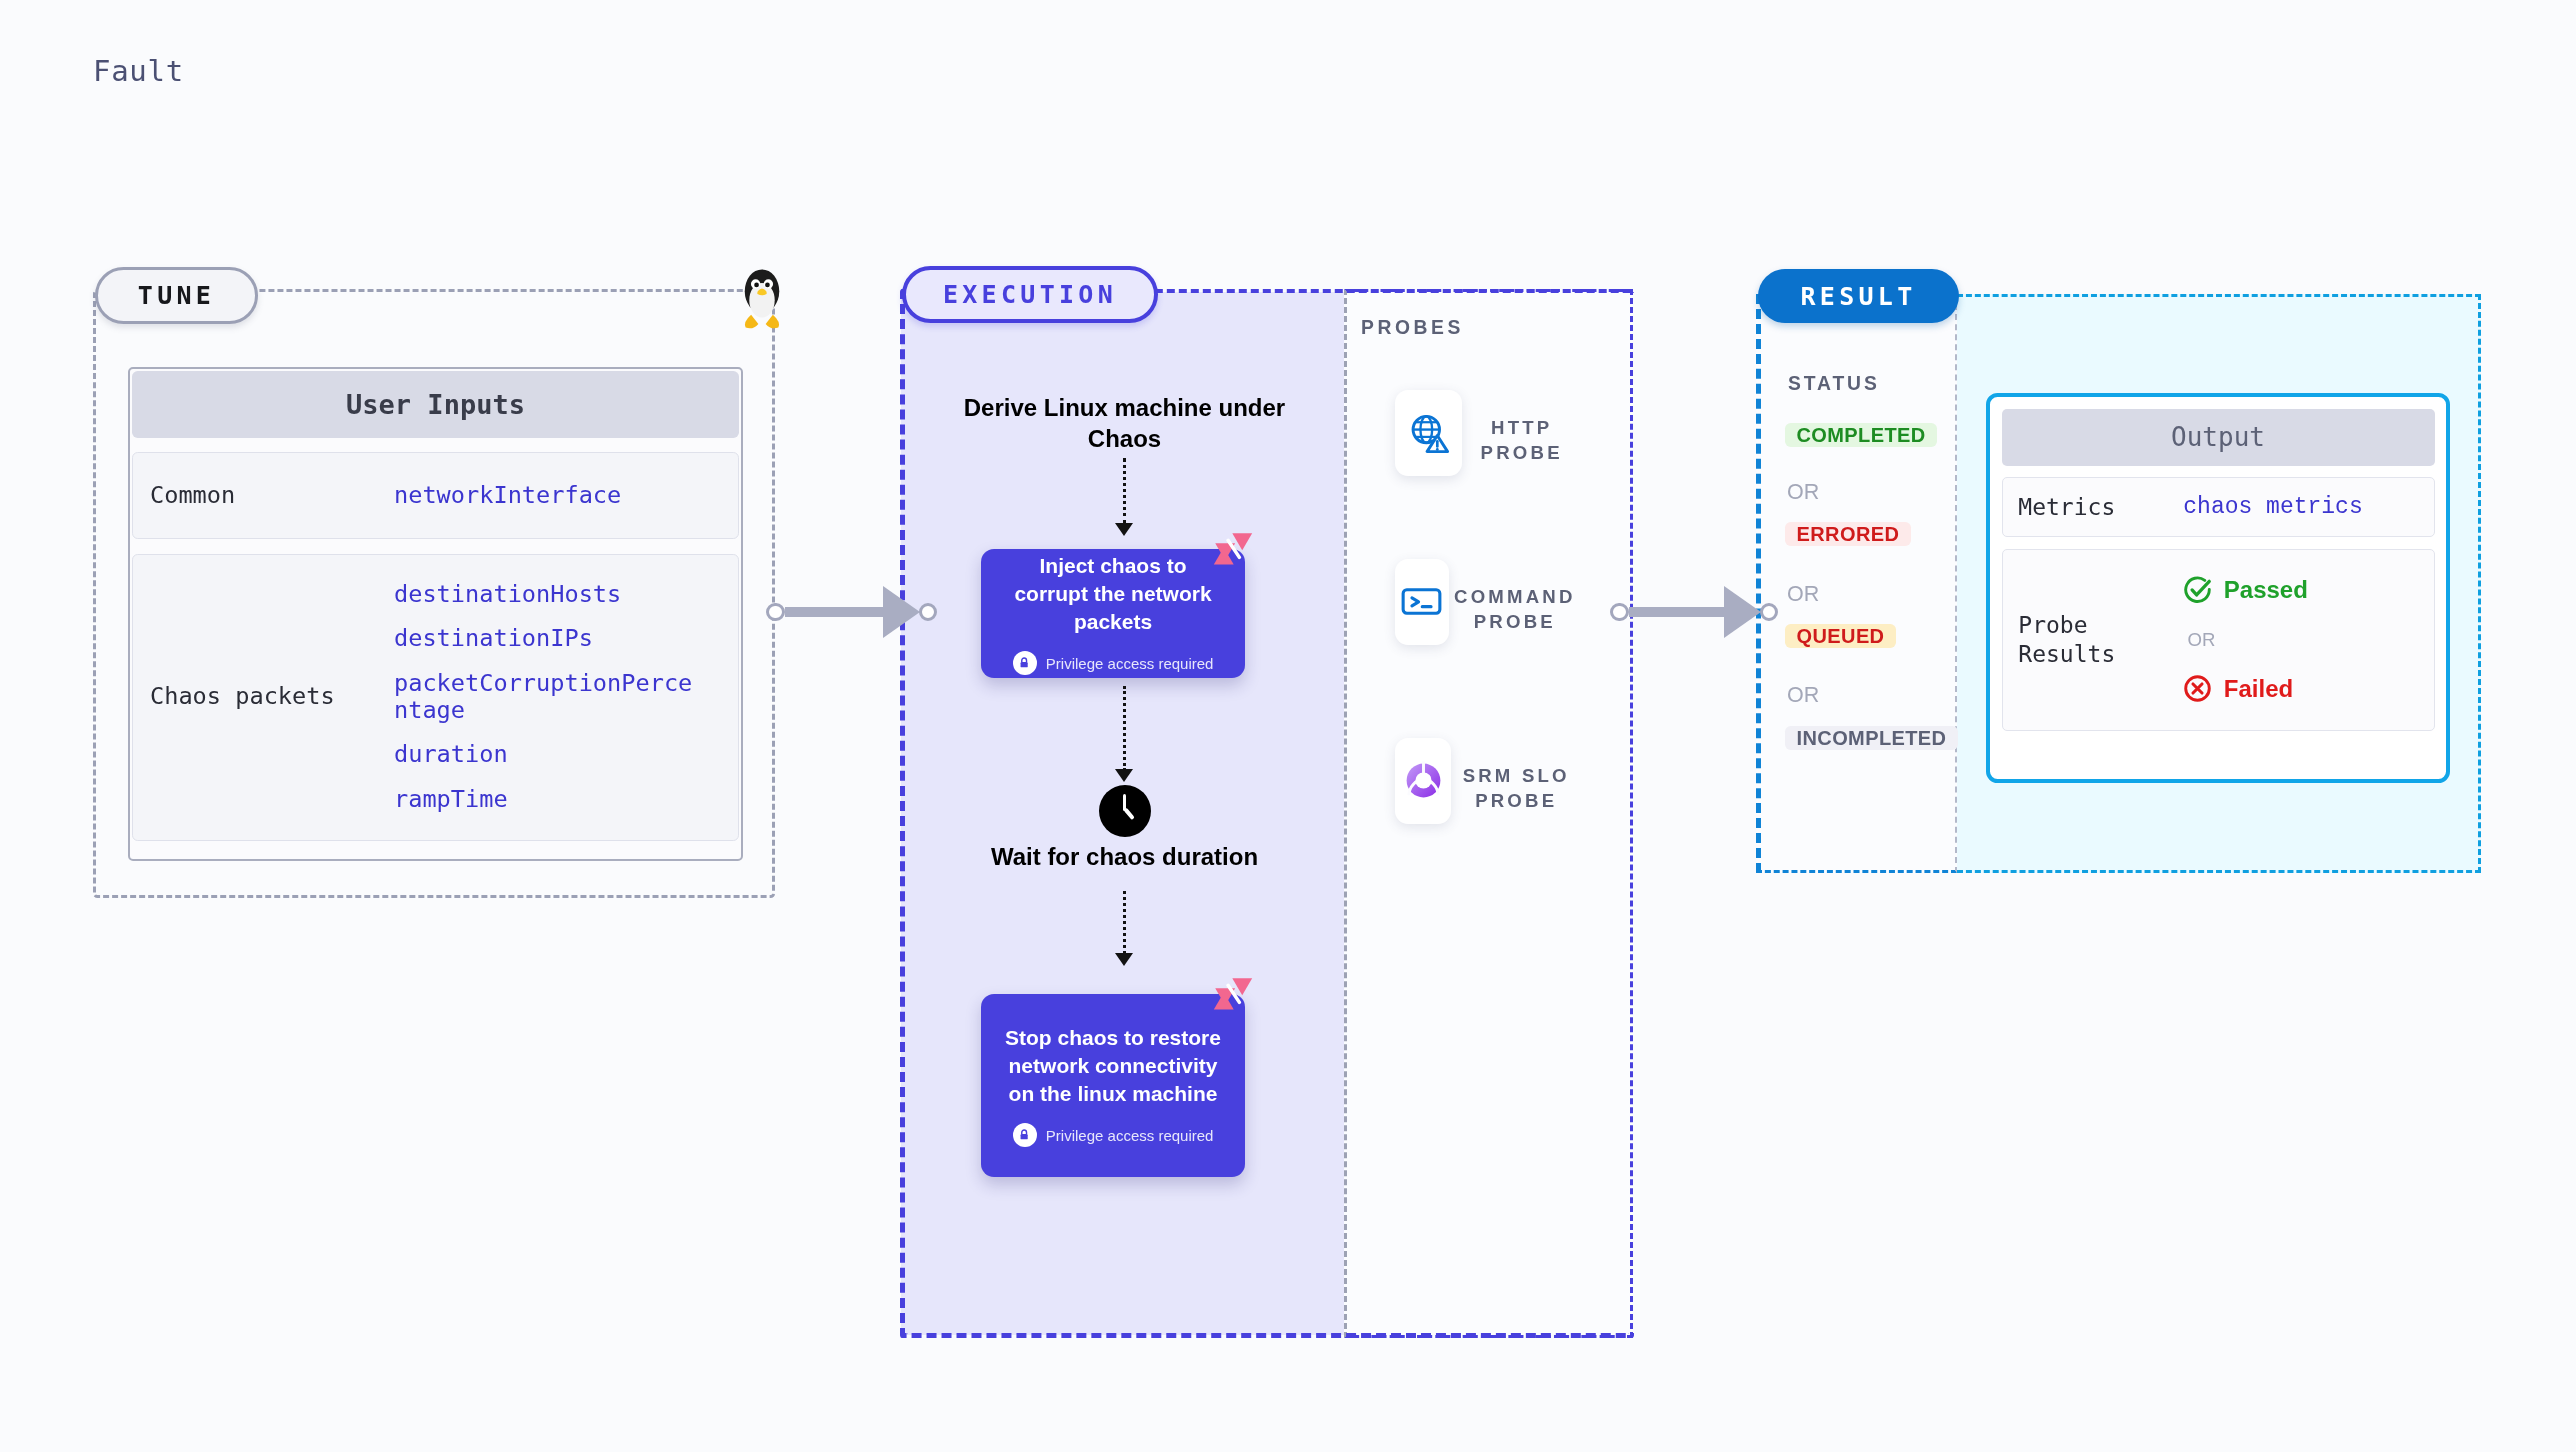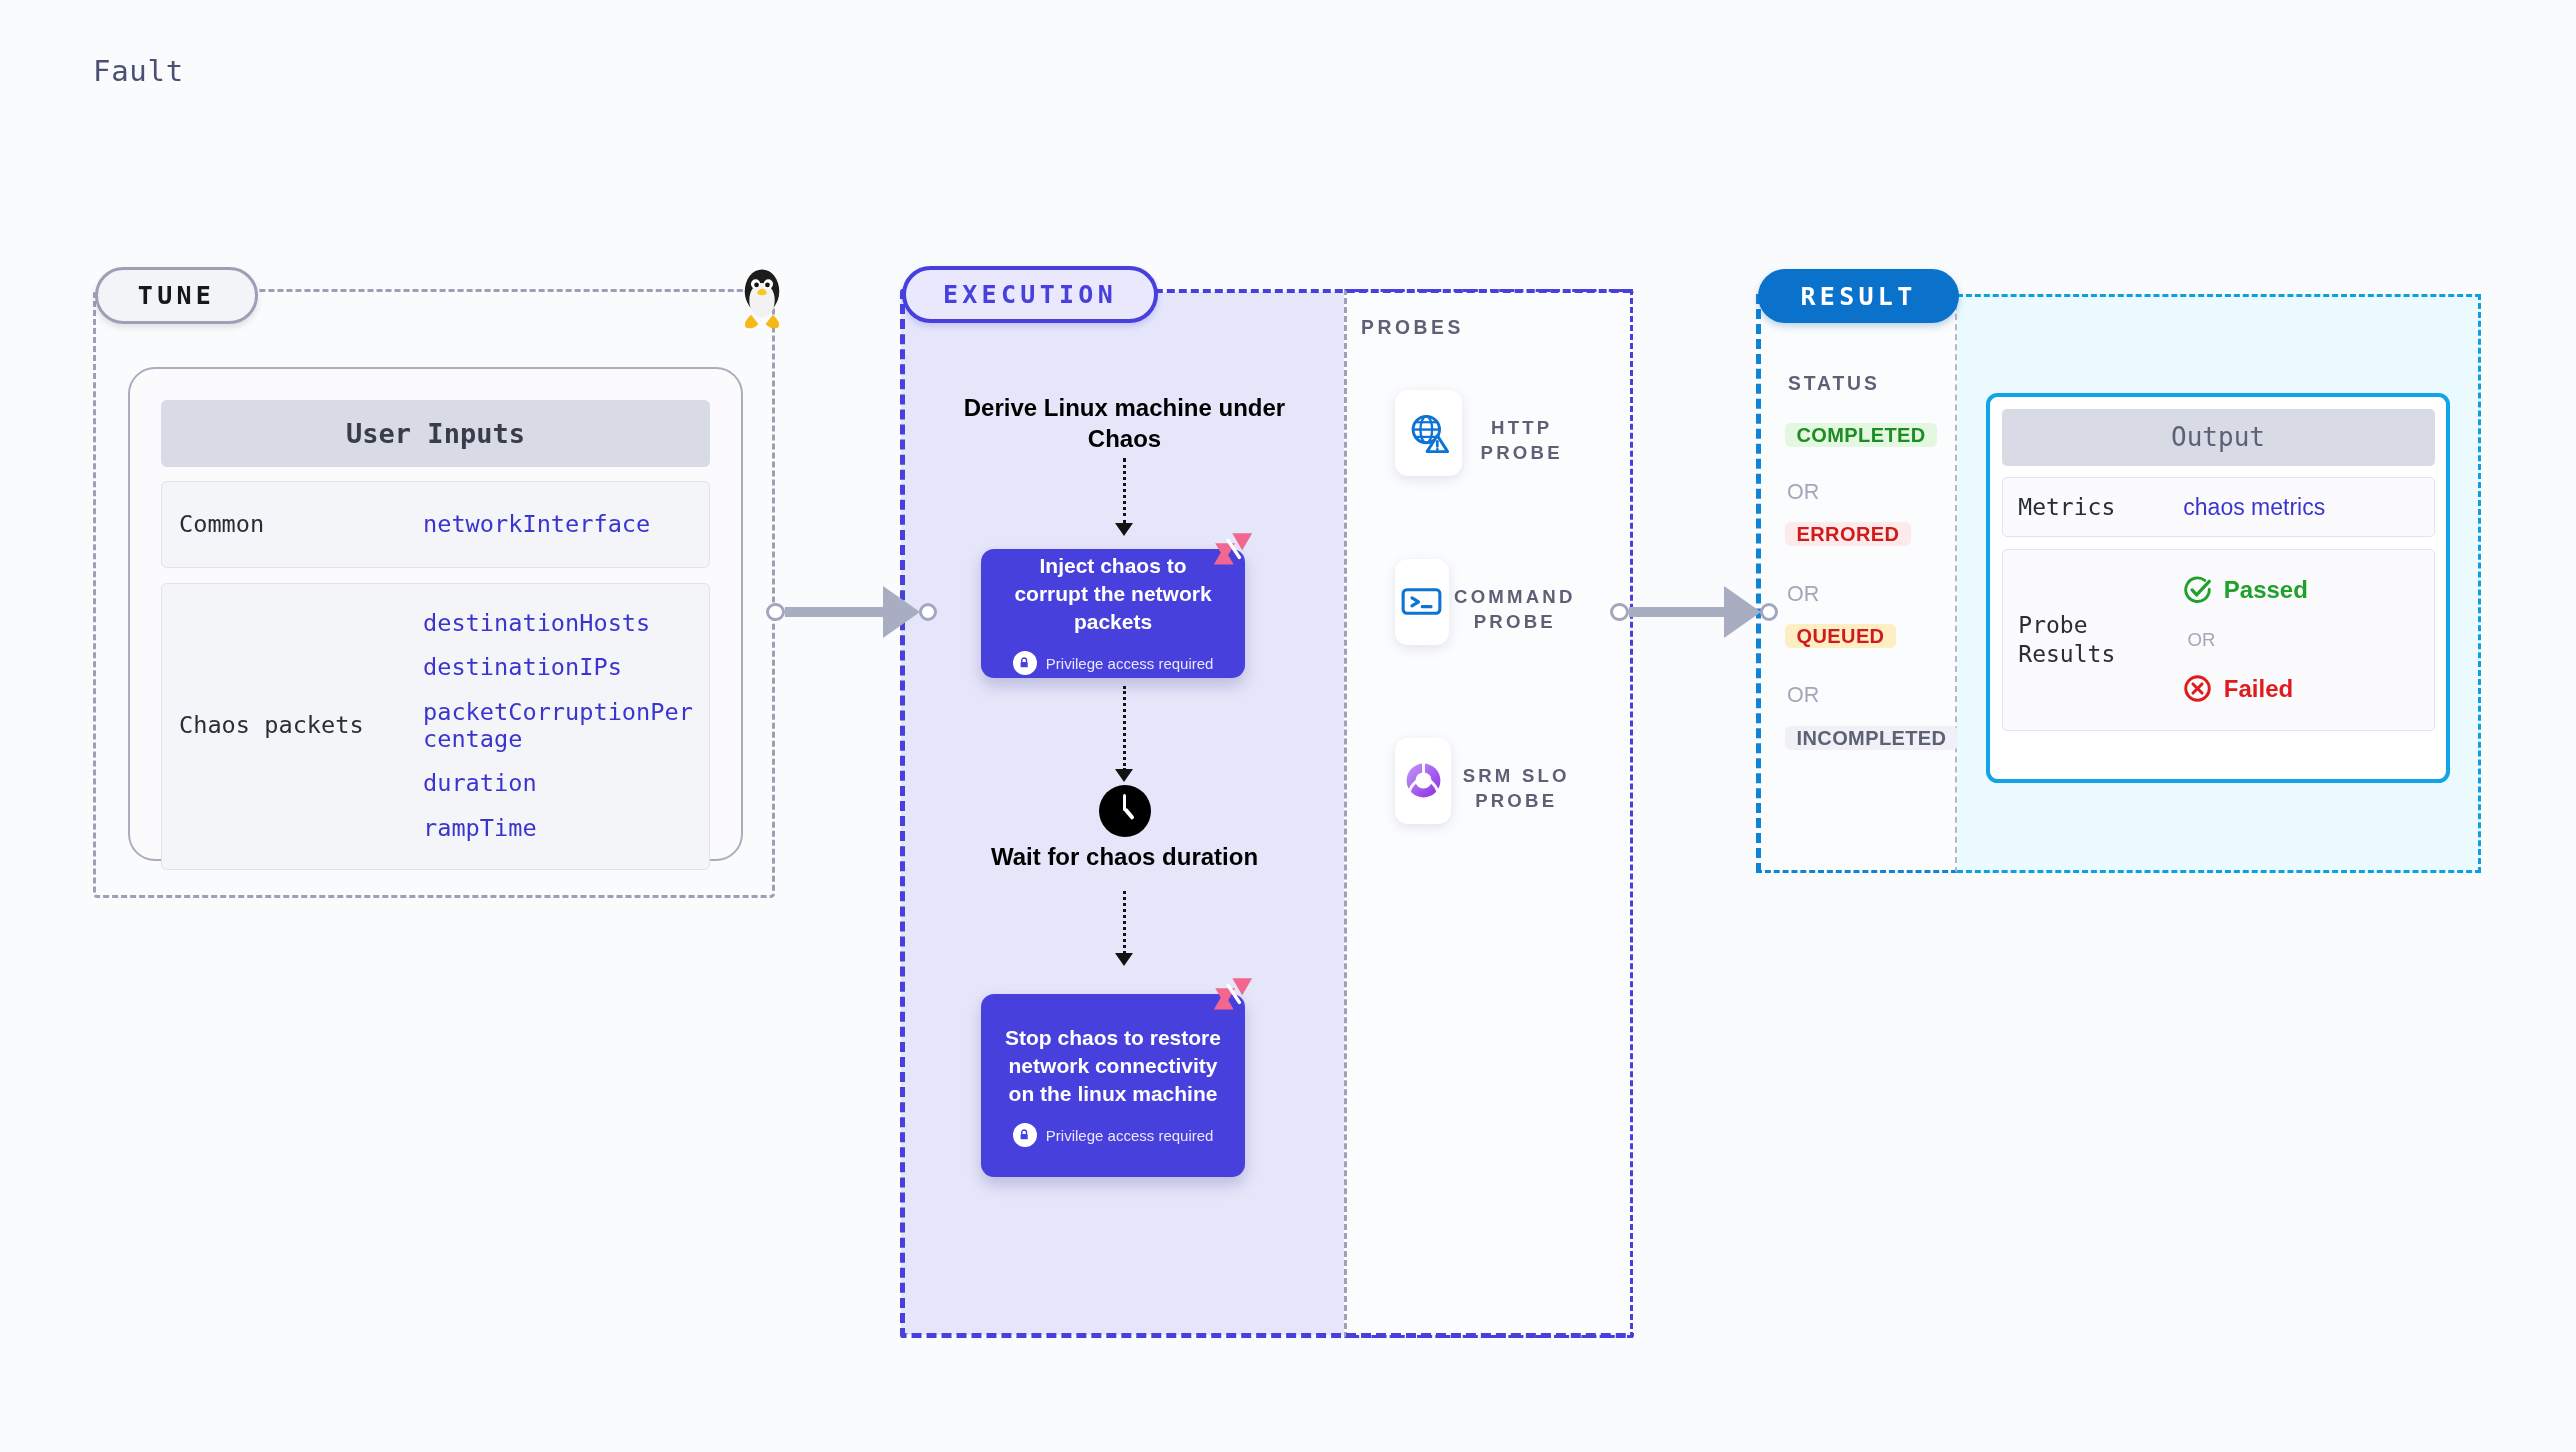--- a/index.html
+++ b/index.html
@@ -55,22 +55,22 @@
     position: absolute; left: 732px; top: 264px;
     width: 60px; height: 69px; z-index: 7;
   }
 
   
   .ui-card {
     position: absolute; left: 128px; top: 367px;
     width: 615px; height: 494px;
     background: #fbfbfd;
     border: 2.9px solid #a9adbe;
-    border-radius: 27px;
-    padding: 31px;
+    border-radius: 5px;
+    padding: 2px;
   }
   .ui-header {
     height: 67px; background: #d8dae6; border-radius: 5.7px;
     display: flex; align-items: center; justify-content: center;
     font-family: "DejaVu Sans Mono", monospace;
     font-size: 27px; font-weight: 700; color: #393c4a;
     margin-bottom: 14.3px;
   }
   .ui-section {
     background: #f4f5f9; border: 1.4px solid #dfe1eb; border-radius: 5.7px;
@@ -269,21 +269,21 @@
     background: #fbfbfd; border: 1.4px solid #e2e4ed; border-radius: 5px;
     display: flex; align-items: center; padding: 11.5px 7.2px 11.5px 15.8px;
     margin-bottom: 11.5px;
   }
   .out-key {
     font-family: "DejaVu Sans Mono", monospace;
     font-size: 23px; color: #2a2c36; width: 165px; flex: 0 0 165px;
     line-height: 1.22;
   }
   .out-val {
-    font-family: Liberation Sans, sans-serif;
+    font-family: Liberation Mono, monospace;
     font-size: 23px; color: #3b35cf;
   }
   .row-metrics { height: 60px; }
   .row-probe { height: 182px; }
   .probe-results { display: flex; flex-direction: column; gap: 23px; }
   .pr-line { display: flex; align-items: center; gap: 11.5px; }
   .pr-pass { color: #1fa12b; font-size: 24px; font-weight: 700; }
   .pr-fail { color: #e01b1b; font-size: 24px; font-weight: 700; }
   .pr-or { color: #a3a7b8; font-size: 18.6px; padding-left: 4.3px; }
 </style>

